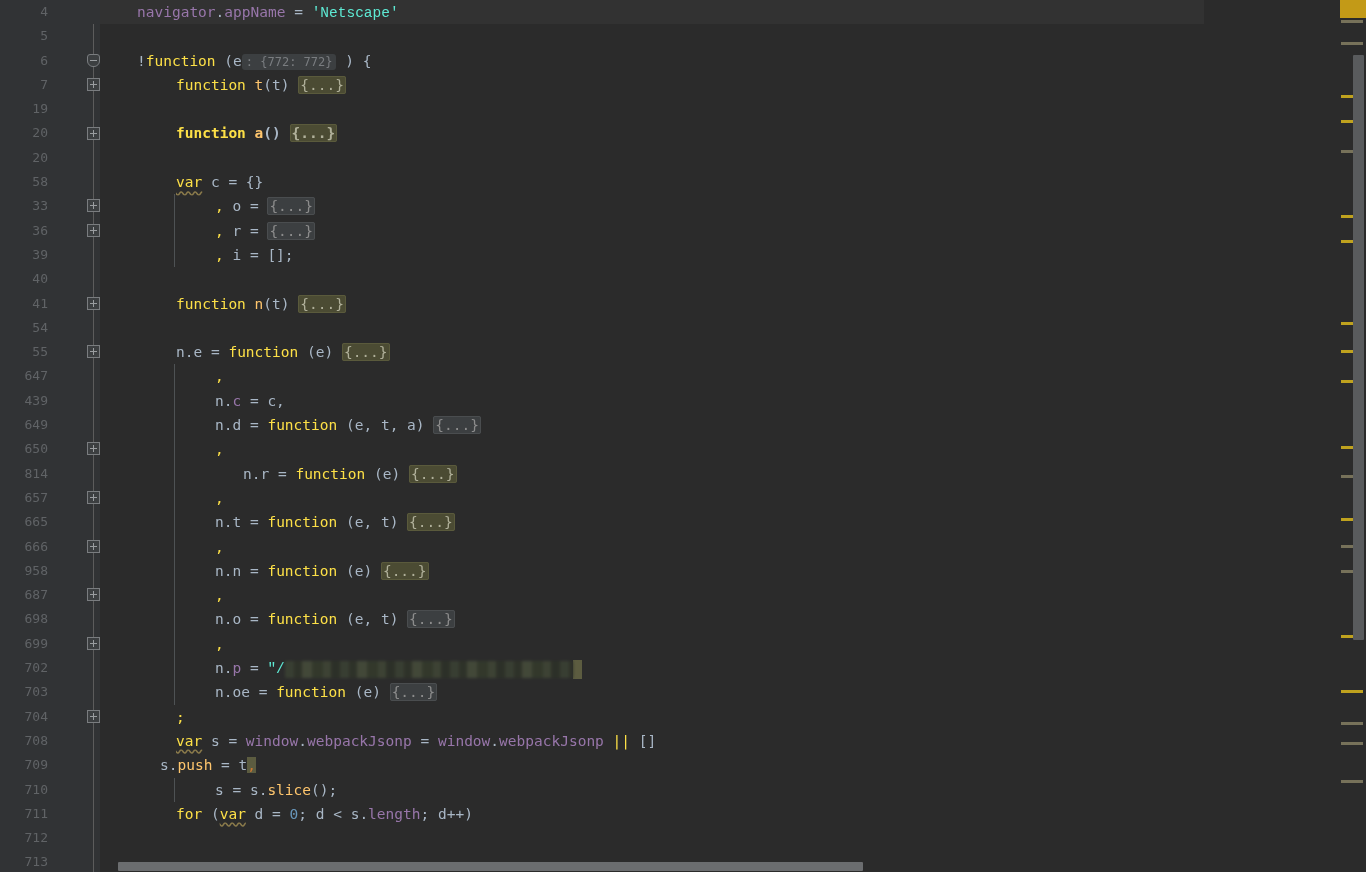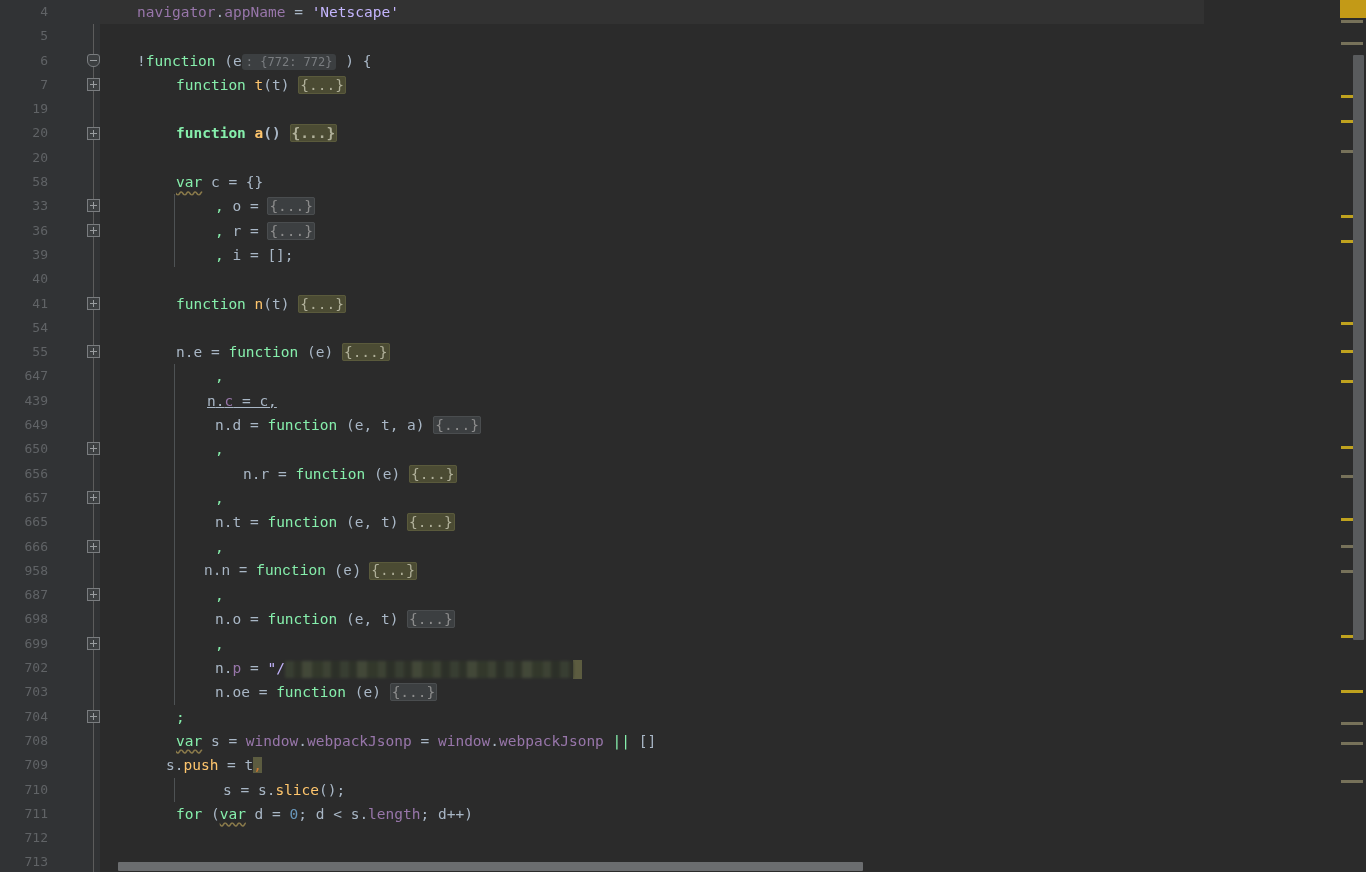--- a/index.html
+++ b/index.html
@@ -118,23 +118,23 @@
   }
 
   
   .indent-guide {
     position: absolute;
     width: 1px;
     background: #4e5254;
   }
 
   
-  .kw      { color: #86efac; }
+  .kw      { color: #fde047; }
   .fn      { color: #ffc66d; }
-  .str     { color: #c4b5fd; }
+  .str     { color: #5eead4; font-family: Liberation Mono, monospace; }
   .num     { color: #6897bb; }
   .ident   { color: #a9b7c6; }
   .prop    { color: #9876aa; }
   .punct   { color: #a9b7c6; }
   .op      { color: #a9b7c6; }
   .param   { color: #a9b7c6; }
   .instfn  { color: #ffc66d; }
 
   .wavy {
     text-decoration: underline;
@@ -313,21 +313,21 @@
         <div class="line-row">
           <span class="lnum">439</span>
         </div>
         <div class="line-row">
           <span class="lnum">649</span>
         </div>
         <div class="line-row">
           <span class="lnum">650</span>
         </div>
         <div class="line-row">
-          <span class="lnum">656</span>
+          <span class="lnum">814</span>
         </div>
         <div class="line-row">
           <span class="lnum">657</span>
         </div>
         <div class="line-row">
           <span class="lnum">665</span>
         </div>
         <div class="line-row">
           <span class="lnum">666</span>
         </div>
@@ -400,37 +400,37 @@
         <div class="code-line"><div class="code-inner" style="left: 35px;"></div></div>
         <div class="code-line"><div class="code-inner" style="left: 74px;"><span class="kw wavy">var</span><span class="ident"> c = {}</span></div></div>
         <div class="code-line"><div class="indent-guide" style="left: 74px; top: 0px; height: 24.3px;"></div><div class="code-inner" style="left: 113px;"><span class="kw">, </span><span class="ident">o = </span><span class="fold">{...}</span></div></div>
         <div class="code-line"><div class="indent-guide" style="left: 74px; top: 0px; height: 24.3px;"></div><div class="code-inner" style="left: 113px;"><span class="kw">, </span><span class="ident">r = </span><span class="fold">{...}</span></div></div>
         <div class="code-line"><div class="indent-guide" style="left: 74px; top: 0px; height: 24.3px;"></div><div class="code-inner" style="left: 113px;"><span class="kw">, </span><span class="ident">i = [];</span></div></div>
         <div class="code-line"><div class="code-inner" style="left: 35px;"></div></div>
         <div class="code-line"><div class="code-inner" style="left: 74px;"><span class="kw">function</span><span class="op"> </span><span class="fn">n</span><span class="punct">(t) </span><span class="fold hl">{...}</span></div></div>
         <div class="code-line"><div class="code-inner" style="left: 35px;"></div></div>
         <div class="code-line"><div class="code-inner" style="left: 74px;"><span class="ident">n</span><span class="punct">.</span><span class="ident">e</span><span class="op"> = </span><span class="kw">function</span><span class="punct"> (e) </span><span class="fold hl">{...}</span></div></div>
         <div class="code-line"><div class="indent-guide" style="left: 74px; top: 0px; height: 24.3px;"></div><div class="code-inner" style="left: 113px;"><span class="kw">,</span></div></div>
-        <div class="code-line"><div class="indent-guide" style="left: 74px; top: 0px; height: 24.3px;"></div><div class="code-inner" style="left: 105px; text-decoration: underline;"><span class="ident">n</span><span class="punct">.</span><span class="prop">c</span><span class="ident"> = c,</span></div></div>
+        <div class="code-line"><div class="indent-guide" style="left: 74px; top: 0px; height: 24.3px;"></div><div class="code-inner" style="left: 113px;"><span class="ident">n</span><span class="punct">.</span><span class="prop">c</span><span class="ident"> = c,</span></div></div>
         <div class="code-line"><div class="indent-guide" style="left: 74px; top: 0px; height: 24.3px;"></div><div class="code-inner" style="left: 113px;"><span class="ident">n</span><span class="punct">.</span><span class="ident">d</span><span class="op"> = </span><span class="kw">function</span><span class="punct"> (e, t, a) </span><span class="fold">{...}</span></div></div>
         <div class="code-line"><div class="indent-guide" style="left: 74px; top: 0px; height: 24.3px;"></div><div class="code-inner" style="left: 113px;"><span class="kw">,</span></div></div>
         <div class="code-line"><div class="indent-guide" style="left: 74px; top: 0px; height: 24.3px;"></div><div class="code-inner" style="left: 113px; margin-left: 28px;"><span class="ident">n</span><span class="punct">.</span><span class="ident">r</span><span class="op"> = </span><span class="kw">function</span><span class="punct"> (e) </span><span class="fold hl">{...}</span></div></div>
         <div class="code-line"><div class="indent-guide" style="left: 74px; top: 0px; height: 24.3px;"></div><div class="code-inner" style="left: 113px;"><span class="kw">,</span></div></div>
         <div class="code-line"><div class="indent-guide" style="left: 74px; top: 0px; height: 24.3px;"></div><div class="code-inner" style="left: 113px;"><span class="ident">n</span><span class="punct">.</span><span class="ident">t</span><span class="op"> = </span><span class="kw">function</span><span class="punct"> (e, t) </span><span class="fold hl">{...}</span></div></div>
         <div class="code-line"><div class="indent-guide" style="left: 74px; top: 0px; height: 24.3px;"></div><div class="code-inner" style="left: 113px;"><span class="kw">,</span></div></div>
-        <div class="code-line"><div class="indent-guide" style="left: 74px; top: 0px; height: 24.3px;"></div><div class="code-inner" style="left: 102px; font-family: Liberation Mono, monospace;"><span class="ident">n</span><span class="punct">.</span><span class="ident">n</span><span class="op"> = </span><span class="kw">function</span><span class="punct"> (e) </span><span class="fold hl">{...}</span></div></div>
+        <div class="code-line"><div class="indent-guide" style="left: 74px; top: 0px; height: 24.3px;"></div><div class="code-inner" style="left: 113px;"><span class="ident">n</span><span class="punct">.</span><span class="ident">n</span><span class="op"> = </span><span class="kw">function</span><span class="punct"> (e) </span><span class="fold hl">{...}</span></div></div>
         <div class="code-line"><div class="indent-guide" style="left: 74px; top: 0px; height: 24.3px;"></div><div class="code-inner" style="left: 113px;"><span class="kw">,</span></div></div>
         <div class="code-line"><div class="indent-guide" style="left: 74px; top: 0px; height: 24.3px;"></div><div class="code-inner" style="left: 113px;"><span class="ident">n</span><span class="punct">.</span><span class="ident">o</span><span class="op"> = </span><span class="kw">function</span><span class="punct"> (e, t) </span><span class="fold">{...}</span></div></div>
         <div class="code-line"><div class="indent-guide" style="left: 74px; top: 0px; height: 24.3px;"></div><div class="code-inner" style="left: 113px;"><span class="kw">,</span></div></div>
         <div class="code-line"><div class="indent-guide" style="left: 74px; top: 0px; height: 24.3px;"></div><div class="code-inner" style="left: 113px;"><span class="ident">n</span><span class="punct">.</span><span class="prop">p</span><span class="op"> = </span><span class="str">"/</span><span class="redacted"></span><span class="redacted-tail"></span></div></div>
         <div class="code-line"><div class="indent-guide" style="left: 74px; top: 0px; height: 24.3px;"></div><div class="code-inner" style="left: 113px;"><span class="ident">n</span><span class="punct">.</span><span class="ident">oe</span><span class="op"> = </span><span class="kw">function</span><span class="punct"> (e) </span><span class="fold">{...}</span></div></div>
         <div class="code-line"><div class="code-inner" style="left: 74px;"><span class="kw">;</span></div></div>
         <div class="code-line"><div class="code-inner" style="left: 74px;"><span class="kw wavy">var</span><span class="ident"> s = </span><span class="prop">window</span><span class="punct">.</span><span class="prop">webpackJsonp</span><span class="op"> = </span><span class="prop">window</span><span class="punct">.</span><span class="prop">webpackJsonp</span><span class="op"> </span><span class="kw">||</span><span class="ident"> []</span></div></div>
-        <div class="code-line"><div class="code-inner" style="left: 64px;"><span class="ident">s</span><span class="punct">.</span><span class="instfn">push</span><span class="ident"> = t</span><span class="caret-hl">,</span></div></div>
-        <div class="code-line"><div class="indent-guide" style="left: 74px; top: 0px; height: 24.3px;"></div><div class="code-inner" style="left: 121px; text-align: right;"><span class="ident">s = s</span><span class="punct">.</span><span class="instfn">slice</span><span class="punct">();</span></div></div>
+        <div class="code-line"><div class="code-inner" style="left: 58px;"><span class="ident">s</span><span class="punct">.</span><span class="instfn">push</span><span class="ident"> = t</span><span class="caret-hl">,</span></div></div>
+        <div class="code-line"><div class="indent-guide" style="left: 74px; top: 0px; height: 24.3px;"></div><div class="code-inner" style="left: 113px; text-align: right;"><span class="ident">s = s</span><span class="punct">.</span><span class="instfn">slice</span><span class="punct">();</span></div></div>
         <div class="code-line"><div class="code-inner" style="left: 74px;"><span class="kw">for</span><span class="punct"> (</span><span class="kw wavy">var</span><span class="ident"> d = </span><span class="num">0</span><span class="ident">; d &lt; s</span><span class="punct">.</span><span class="prop">length</span><span class="ident">; d++)</span></div></div>
       </div>
   </div>
 
   <div class="right-sep"></div>
 
   <div class="right-pane">
     <div class="stripe-col">
       <div class="topmark"></div>
       <div id="stripes">

